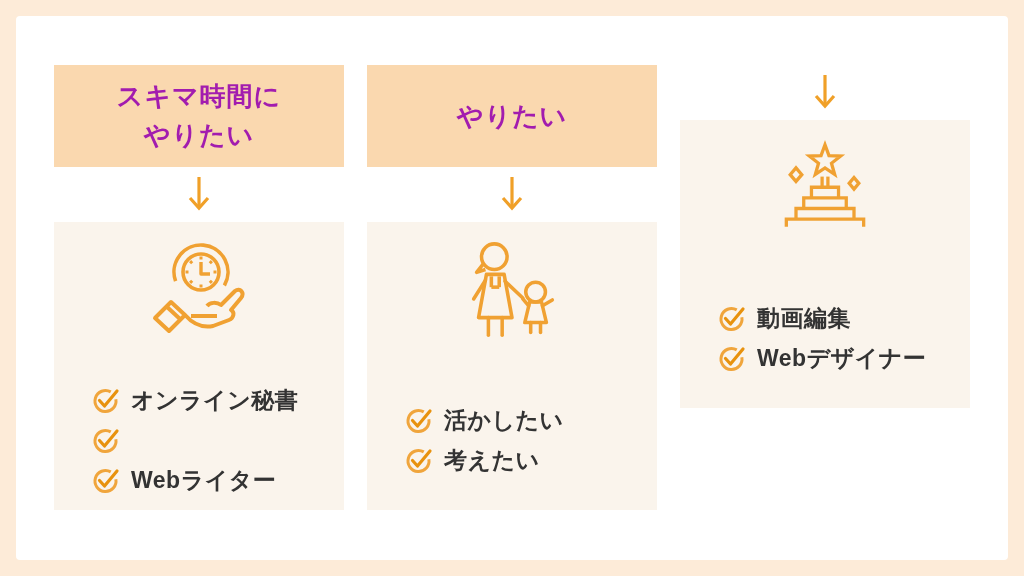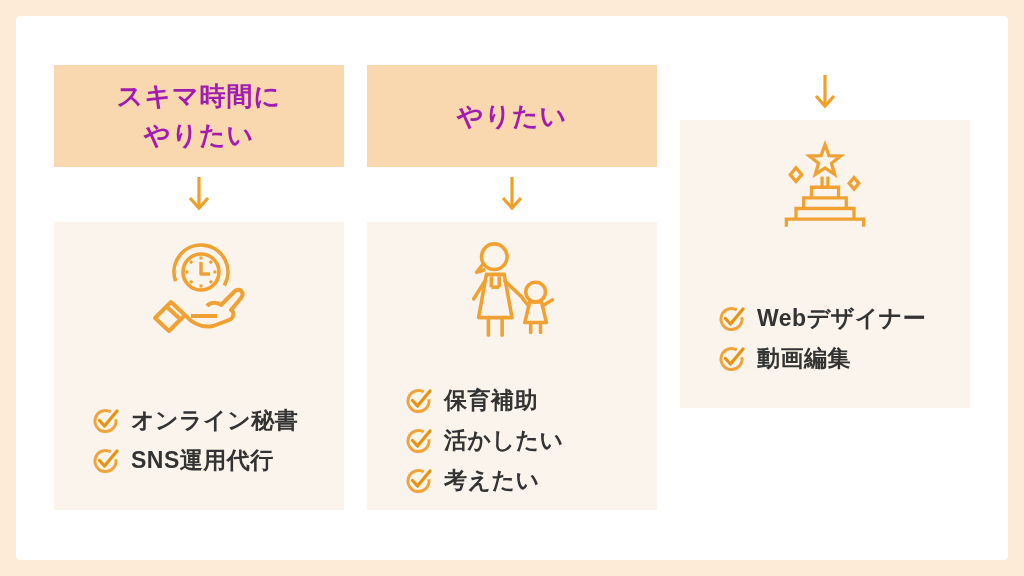--- a/index.html
+++ b/index.html
@@ -137,21 +137,29 @@
             </span>
             <span class="item-label">オンライン秘書</span>
           </li>
           <li class="row">
             <span class="check-wrap">
               <svg width="28" height="28" viewBox="0 0 28 28" fill="none">
                 <path d="M23.84,13.18 A10.5,10.5 0 1 1 18.75,5.91" stroke="#F0A53C" stroke-width="3"></path>
                 <path d="M7.5,14.5 L12.5,20 L25,5" stroke="#E8920E" stroke-width="3.2" stroke-linecap="round" stroke-linejoin="round"></path>
               </svg>
             </span>
-            <span class="item-label">SNS運用代行</span>
+          </li>
+          <li class="row">
+            <span class="check-wrap">
+              <svg width="28" height="28" viewBox="0 0 28 28" fill="none">
+                <path d="M23.84,13.18 A10.5,10.5 0 1 1 18.75,5.91" stroke="#F0A53C" stroke-width="3"></path>
+                <path d="M7.5,14.5 L12.5,20 L25,5" stroke="#E8920E" stroke-width="3.2" stroke-linecap="round" stroke-linejoin="round"></path>
+              </svg>
+            </span>
+            <span class="item-label">Webライター</span>
           </li>
         </ul>
       </div>
     </div>
 
     <div class="col">
       <div class="header-box">
         <div>やりたい</div>
       </div>
       <div class="arrow-zone">
@@ -182,29 +190,20 @@
           </svg>
         </div>
         <ul class="list">
           <li class="row">
             <span class="check-wrap">
               <svg width="28" height="28" viewBox="0 0 28 28" fill="none">
                 <path d="M23.84,13.18 A10.5,10.5 0 1 1 18.75,5.91" stroke="#F0A53C" stroke-width="3"></path>
                 <path d="M7.5,14.5 L12.5,20 L25,5" stroke="#E8920E" stroke-width="3.2" stroke-linecap="round" stroke-linejoin="round"></path>
               </svg>
             </span>
-            <span class="item-label">保育補助</span>
-          </li>
-          <li class="row">
-            <span class="check-wrap">
-              <svg width="28" height="28" viewBox="0 0 28 28" fill="none">
-                <path d="M23.84,13.18 A10.5,10.5 0 1 1 18.75,5.91" stroke="#F0A53C" stroke-width="3"></path>
-                <path d="M7.5,14.5 L12.5,20 L25,5" stroke="#E8920E" stroke-width="3.2" stroke-linecap="round" stroke-linejoin="round"></path>
-              </svg>
-            </span>
             <span class="item-label">活かしたい</span>
           </li>
           <li class="row">
             <span class="check-wrap">
               <svg width="28" height="28" viewBox="0 0 28 28" fill="none">
                 <path d="M23.84,13.18 A10.5,10.5 0 1 1 18.75,5.91" stroke="#F0A53C" stroke-width="3"></path>
                 <path d="M7.5,14.5 L12.5,20 L25,5" stroke="#E8920E" stroke-width="3.2" stroke-linecap="round" stroke-linejoin="round"></path>
               </svg>
             </span>
             <span class="item-label">考えたい</span>
@@ -235,29 +234,29 @@
           </svg>
         </div>
         <ul class="list">
           <li class="row">
             <span class="check-wrap">
               <svg width="28" height="28" viewBox="0 0 28 28" fill="none">
                 <path d="M23.84,13.18 A10.5,10.5 0 1 1 18.75,5.91" stroke="#F0A53C" stroke-width="3"></path>
                 <path d="M7.5,14.5 L12.5,20 L25,5" stroke="#E8920E" stroke-width="3.2" stroke-linecap="round" stroke-linejoin="round"></path>
               </svg>
             </span>
+            <span class="item-label">動画編集</span>
+          </li>
+          <li class="row">
+            <span class="check-wrap">
+              <svg width="28" height="28" viewBox="0 0 28 28" fill="none">
+                <path d="M23.84,13.18 A10.5,10.5 0 1 1 18.75,5.91" stroke="#F0A53C" stroke-width="3"></path>
+                <path d="M7.5,14.5 L12.5,20 L25,5" stroke="#E8920E" stroke-width="3.2" stroke-linecap="round" stroke-linejoin="round"></path>
+              </svg>
+            </span>
             <span class="item-label">Webデザイナー</span>
-          </li>
-          <li class="row">
-            <span class="check-wrap">
-              <svg width="28" height="28" viewBox="0 0 28 28" fill="none">
-                <path d="M23.84,13.18 A10.5,10.5 0 1 1 18.75,5.91" stroke="#F0A53C" stroke-width="3"></path>
-                <path d="M7.5,14.5 L12.5,20 L25,5" stroke="#E8920E" stroke-width="3.2" stroke-linecap="round" stroke-linejoin="round"></path>
-              </svg>
-            </span>
-            <span class="item-label">動画編集</span>
           </li>
         </ul>
       </div>
     </div>
 
   </div>
 </div>
 
 </body></html>

